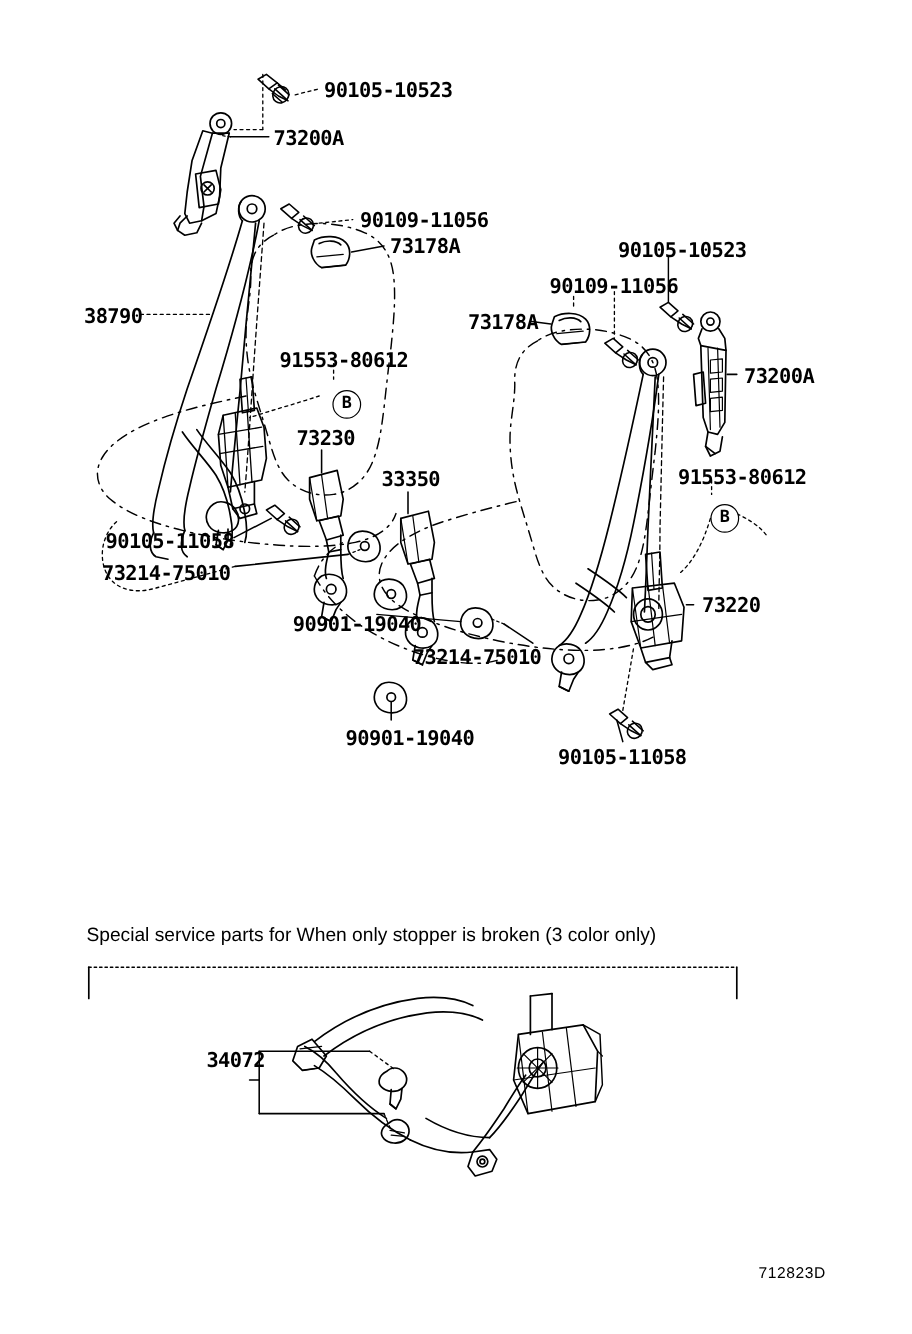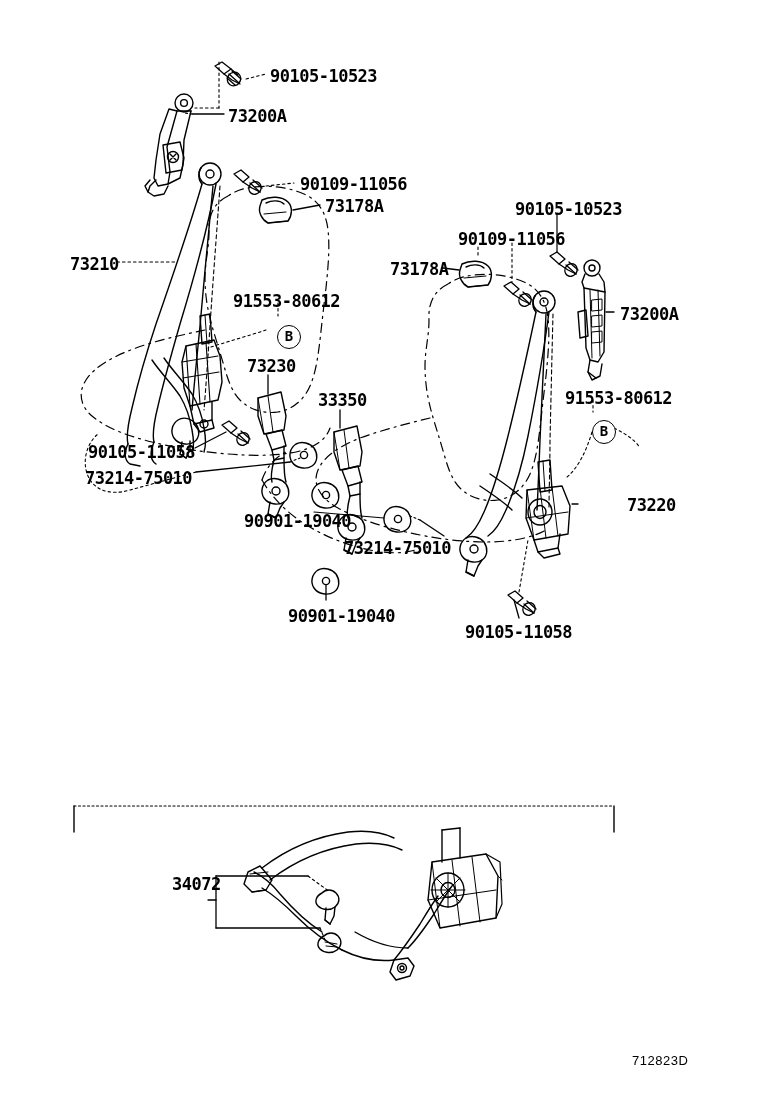--- a/index.html
+++ b/index.html
@@ -422,37 +422,38 @@
       <path d="M320 928 L326 942" stroke-dasharray="2.5 3" stroke-width="1.1"></path>
       <path d="M208 900 L216 900" stroke-width="1.3"></path>
 
     </g>
   </svg>
 
   <div class="label" style="left:270px; top:68px;">90105-10523</div>
   <div class="label" style="left:228px; top:108px;">73200A</div>
   <div class="label" style="left:300px; top:176px;">90109-11056</div>
   <div class="label" style="left:325px; top:198px;">73178A</div>
-  <div class="label" style="left:70px;  top:256px;">73210</div>
+  <div class="label" style="left:70px;  top:256px;">38790</div>
   <div class="label" style="left:515px; top:201px;">90105-10523</div>
   <div class="label" style="left:458px; top:231px;">90109-11056</div>
   <div class="label" style="left:390px; top:261px;">73178A</div>
   <div class="label" style="left:620px; top:306px;">73200A</div>
   <div class="label" style="left:233px; top:293px;">91553-80612</div>
   <div class="label" style="left:565px; top:390px;">91553-80612</div>
   <div class="label" style="left:247px; top:358px;">73230</div>
   <div class="label" style="left:318px; top:392px;">33350</div>
   <div class="label" style="left:88px;  top:444px;">90105-11058</div>
   <div class="label" style="left:85px;  top:470px;">73214-75010</div>
   <div class="label" style="left:244px; top:513px;">90901-19040</div>
   <div class="label" style="left:344px; top:540px;">73214-75010</div>
-  <div class="label" style="left:585px; top:497px;margin-left:42px;">73220</div>
+  <div class="label" style="left:585px; top:497px;">73220</div>
   <div class="label" style="left:288px; top:608px;">90901-19040</div>
   <div class="label" style="left:465px; top:624px;">90105-11058</div>
   <div class="label" style="left:172px; top:876px;">34072</div>
 
   <div class="bcircle" style="left:277px; top:325px;">B</div>
   <div class="bcircle" style="left:592px; top:420px;">B</div>
 
+  <div class="note-en" style="left:72px; top:772px;">Special service parts for When only stopper is broken (3 color only)</div>
 
   <div class="pagecode" style="left:632px; top:1053px;">712823D</div>
 
 </div>
 
 </body></html>

